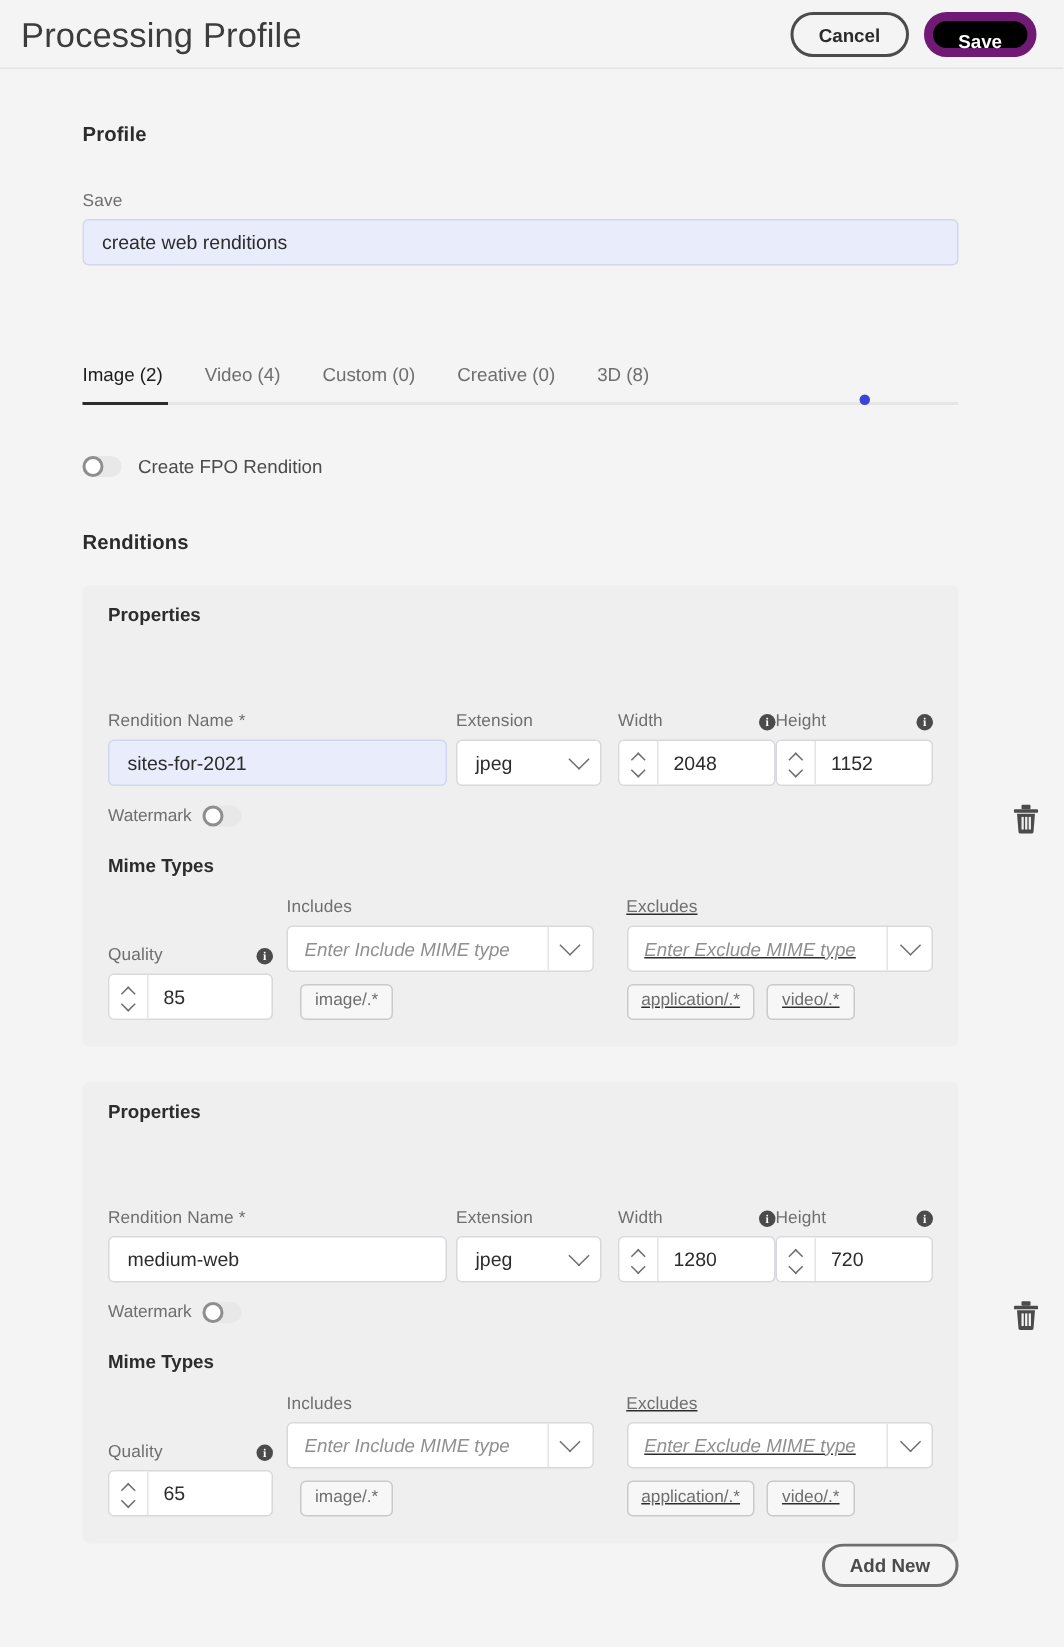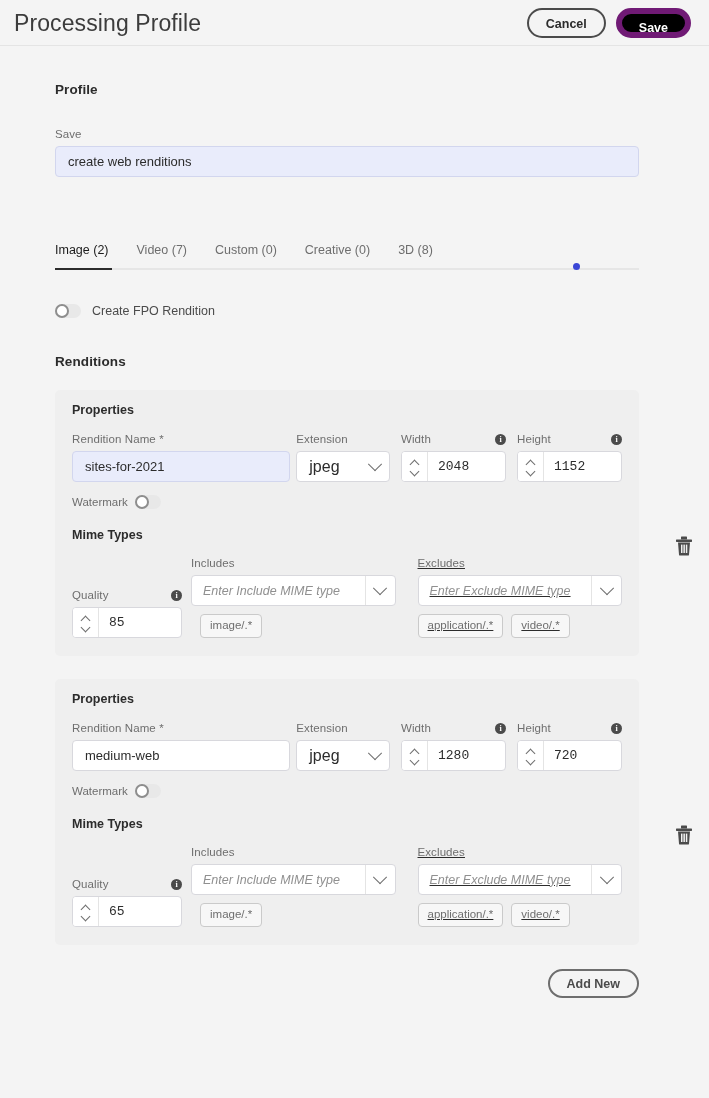--- a/index.html
+++ b/index.html
@@ -186,24 +186,24 @@
     font-size: 12.5px;
     font-weight: bold;
     color: #2c2c2c;
     margin-bottom: 16px;
   }
   .props-row {
     display: flex;
     align-items: flex-end;
     gap: 0;
   }
-  .col-name { width: 240px; }
+  .col-name { width: 240px; margin-top: 42px; }
   .col-ext  { width: 103px; margin-left: 6px; }
   .col-w    { width: 105px; margin-left: 11px; }
-  .col-h    { width: 105px; margin-left: 11px; }
+  .col-h    { width: 105px; }
 
   .lbl-with-info {
     display: flex;
     align-items: center;
     justify-content: space-between;
   }
   .info-icon {
     width: 11px; height: 11px;
     border-radius: 50%;
     background: #4b4b4b;
@@ -231,21 +231,21 @@
   .inp.focused { background: #e9ecfb; border-color: #d2d6ee; }
 
   .select {
     height: 31px;
     border: 1px solid #d8d8dd;
     border-radius: 4px;
     background: #fff;
     display: flex;
     align-items: center;
     padding: 0 9px 0 12px;
-    font-size: 16px;
+    font-size: 13px;
     color: #2c2c2c;
     cursor: pointer;
     justify-content: space-between;
   }
   .chev {
     width: 10px; height: 10px;
     border-right: 1.6px solid #6e6e6e;
     border-bottom: 1.6px solid #6e6e6e;
     transform: rotate(45deg) translate(-2px,-2px);
     flex: none;
@@ -283,21 +283,21 @@
     border-left: 1.4px solid #6e6e6e;
     border-top: 1.4px solid #6e6e6e;
   }
   .arrow-up::before { transform: rotate(45deg); }
   .arrow-dn::before { transform: rotate(-135deg); top: -1px; }
   .stepper .val {
     flex: 1;
     border: 0;
     outline: none;
     background: transparent;
-    font-family: Liberation Mono, monospace;
+    font-family: Liberation Sans, sans-serif;
     font-size: 13px;
     color: #2c2c2c;
     padding: 0 10px;
     min-width: 0;
   }
 
   .watermark-row {
     display: flex;
     align-items: center;
     gap: 7px;
@@ -370,21 +370,20 @@
     position: absolute;
     right: 16px;
     cursor: pointer;
   }
   .trash svg { display: block; }
 
   .footer-row {
     width: 584px;
     display: flex;
     justify-content: flex-end;
-    margin-top: 24px;
     padding-right: 0;
   }
   .btn-addnew {
     background: transparent;
     border: 2px solid #6e6e6e;
     border-radius: 16px;
     height: 29px;
     padding: 0 17px;
     font-family: "Liberation Sans", sans-serif;
     font-size: 12.5px;
@@ -409,21 +408,21 @@
 
     <h2 class="section-title">Profile</h2>
 
     <div class="name-block">
       <label class="field-label">Save</label>
       <input class="text-input focused" type="text" value="create web renditions" style="">
     </div>
 
     <div class="tabs">
       <div class="tab active">Image (2)</div>
-      <div class="tab">Video (7)</div>
+      <div class="tab">Video (4)</div>
       <div class="tab">Custom (0)</div>
       <div class="tab">Creative (0)</div>
       <div class="tab">3D (8)</div>
     </div>
 
     <div class="switch-row">
       <div class="switch">
         <div class="knob"></div>
       </div>
       <span class="switch-label">Create FPO Rendition</span>

